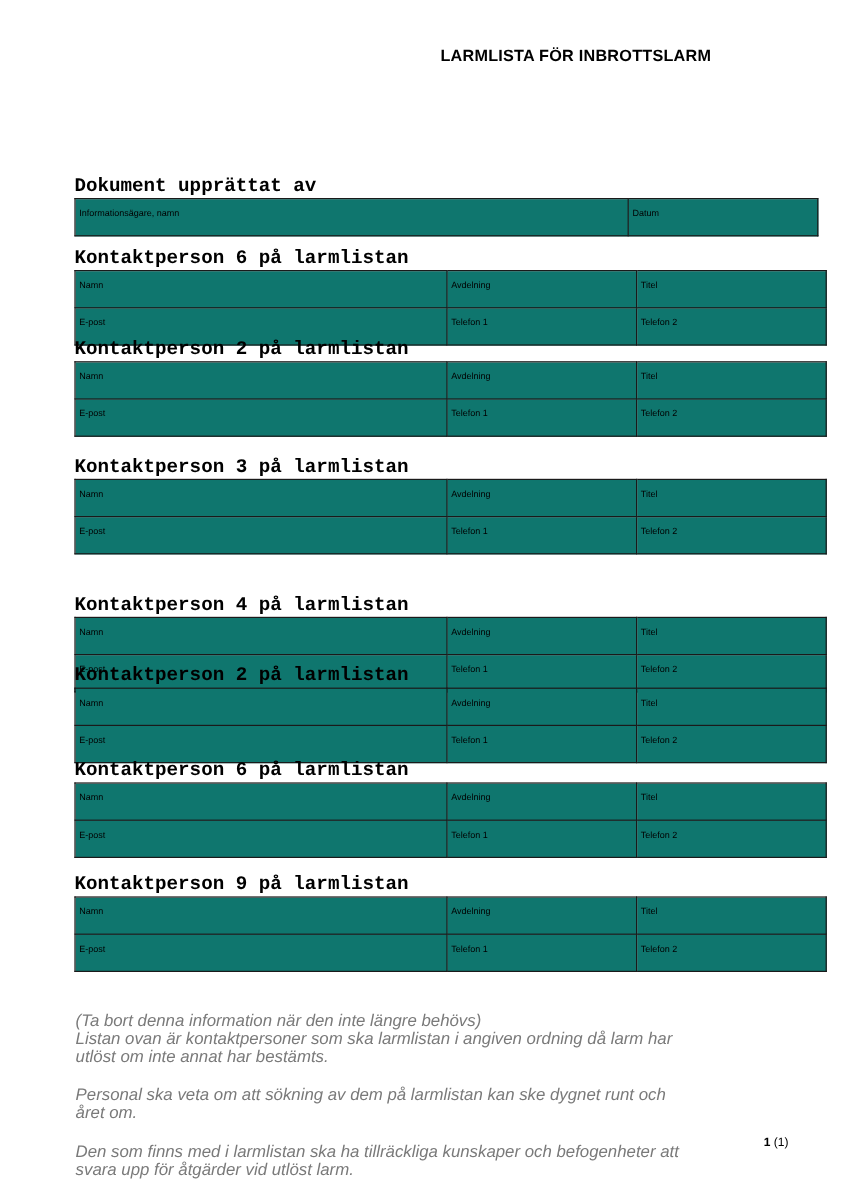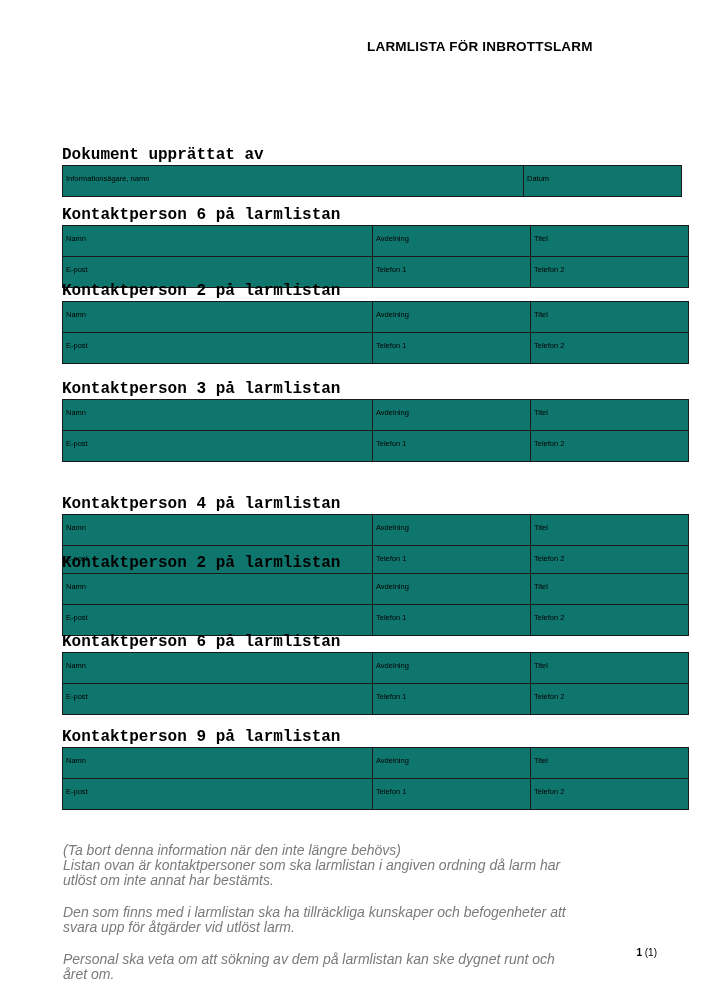--- a/index.html
+++ b/index.html
@@ -224,22 +224,22 @@
         <td class="w25"><span class="cell-label">Telefon 1</span></td>
         <td class="w25"><span class="cell-label">Telefon 2</span></td>
       </tr>
     </tbody>
       </table>
   </section>
 
   <div class="footer">
     <p>(Ta bort denna information när den inte längre behövs)</p>
     <p>Listan ovan är kontaktpersoner som ska larmlistan i angiven ordning då larm har utlöst om inte annat har bestämts.</p>
+    <p class="gap">Personal ska veta om att sökning av dem på larmlistan kan ske dygnet runt och året om.</p>
     <p class="gap">Den som finns med i larmlistan ska ha tillräckliga kunskaper och befogenheter att svara upp för åtgärder vid utlöst larm.</p>
-    <p class="gap">Personal ska veta om att sökning av dem på larmlistan kan ske dygnet runt och året om.</p>
   </div>
 
   <div class="page-num">
     <span class="num">1</span>
     <span>(1)</span>
   </div>
 
 </div>
 
 </body></html>

